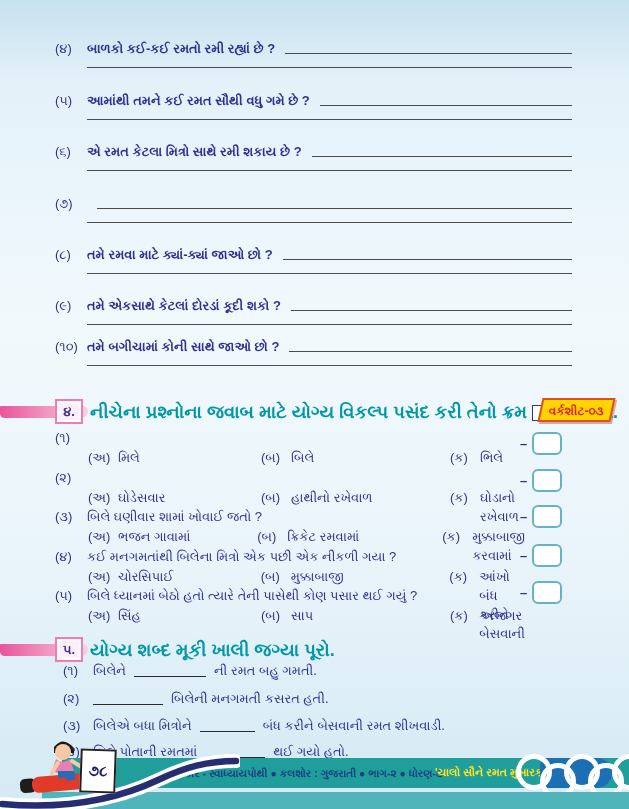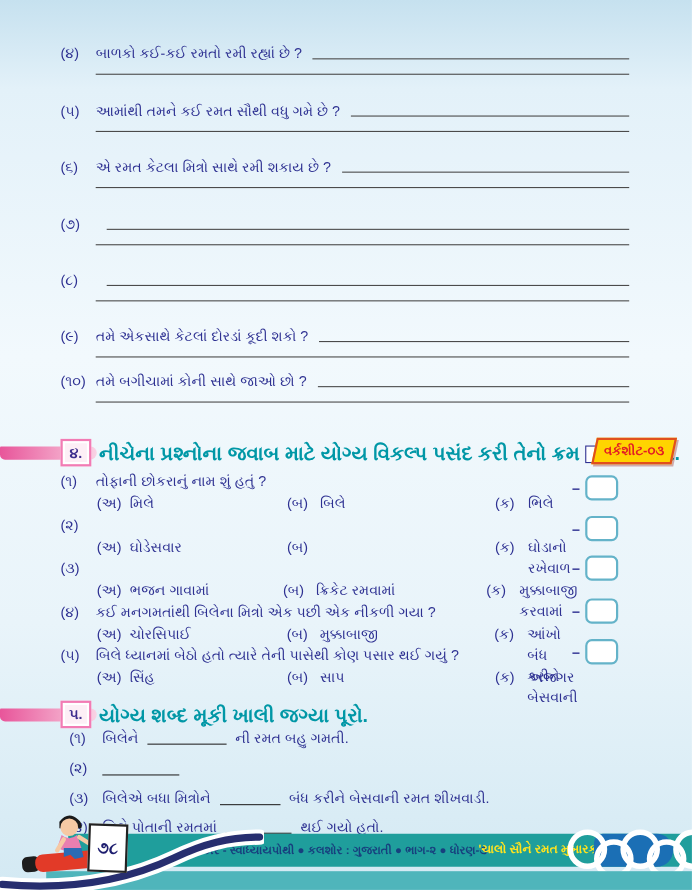--- a/index.html
+++ b/index.html
@@ -3,21 +3,21 @@
 <meta charset="utf-8">
 <style>
   html,body{margin:0;padding:0;}
   .page{position:relative;width:629px;height:809px;overflow:hidden;
     font-family:"Liberation Sans",sans-serif;
     background:linear-gradient(180deg,#c6e1ef 0%,#e3f1f9 10%,#f2f9fd 40%,#e9f4fa 70%,#d3e9f3 100%);}
   
   .oq{position:absolute;left:55px;width:517px;}
   .oq-row{display:flex;align-items:flex-end;color:#2e3192;font-size:13px;line-height:18px;}
   .oq-num{flex:0 0 32px;}
-  .oq-text{white-space:nowrap;}
+  .oq-text{white-space:nowrap;font-weight:bold;}
   .oq-fill{flex:1;border-bottom:1.4px solid #4b4b4b;margin-left:10px;margin-bottom:4px;}
   .oq-line2{margin-left:32px;border-bottom:1.4px solid #4b4b4b;height:0;margin-top:9px;}
   
   .sec-header{position:absolute;left:0;width:100%;height:26px;}
   .swoosh{position:absolute;left:0;top:7px;width:88px;height:12px;
     background:linear-gradient(90deg,#e8559a,#f4aacb 70%,#f9d3e5);border-radius:2px 12px 14px 10px;}
   .numbox{position:absolute;left:55px;top:0;width:24px;height:21px;background:#fdeff6;
     border:2px solid #f27bb4;box-shadow:inset 0 0 0 2px #fff;color:#3f2f8e;font-weight:bold;
     font-size:13px;text-align:center;line-height:21px;}
   .sec-title{position:absolute;left:90px;top:3px;color:#0097a6;font-weight:bold;font-size:18px;white-space:nowrap;}
@@ -88,20 +88,21 @@
   <div class="oq" style="top:195px">
     <div class="oq-row">
         <span class="oq-num">(૭)</span>
         <span class="oq-fill"></span>
       </div>
     <div class="oq-line2"></div>
   </div>
   <div class="oq" style="top:246px">
     <div class="oq-row">
         <span class="oq-num">(૮)</span>
+        <span class="oq-text">તમે રમવા માટે ક્યાં-ક્યાં જાઓ છો ?</span>
         <span class="oq-fill"></span>
       </div>
     <div class="oq-line2"></div>
   </div>
   <div class="oq" style="top:297px">
     <div class="oq-row">
         <span class="oq-num">(૯)</span>
         <span class="oq-text">તમે એકસાથે કેટલાં દોરડાં કૂદી શકો ?</span>
         <span class="oq-fill"></span>
       </div>
@@ -121,21 +122,20 @@
     <div class="numbox">૪.</div>
     <div class="sec-title">
       <span>નીચેના પ્રશ્નોના જવાબ માટે યોગ્ય વિકલ્પ પસંદ કરી તેનો ક્રમ</span><span class="inline-box"></span><span>માં લખો.</span>
     </div>
     <div class="badge"><span>વર્કશીટ-૦૩</span></div>
   </div>
 
   <div class="mcq" style="top:428px">
     <div class="mcq-q">
         <span class="num">(૧)</span>
-        <span>તોફાની છોકરાનું નામ શું હતું ?</span>
       </div>
     <div class="mcq-opts">
       <span class="opt opt-a">
           <span class="opt-label">(અ)</span>
           <span>મિલે</span>
         </span>
       <span class="opt opt-b">
           <span class="opt-label">(બ)</span>
           <span>બિલે</span>
         </span>
@@ -149,30 +149,32 @@
     <div class="mcq-q">
         <span class="num">(૨)</span>
       </div>
     <div class="mcq-opts">
       <span class="opt opt-a">
           <span class="opt-label">(અ)</span>
           <span>ઘોડેસવાર</span>
         </span>
       <span class="opt opt-b">
           <span class="opt-label">(બ)</span>
+          <span>હાથીનો રખેવાળ</span>
         </span>
       <span class="opt opt-c">
           <span class="opt-label">(ક)</span>
           <span>ઘોડાનો રખેવાળ</span>
         </span>
     </div>
   </div>
   <div class="mcq" style="top:507px">
     <div class="mcq-q">
         <span class="num">(૩)</span>
+        <span>બિલે ઘણીવાર શામાં ખોવાઈ જતો ?</span>
       </div>
     <div class="mcq-opts">
       <span class="opt opt-a">
           <span class="opt-label">(અ)</span>
           <span>ભજન ગાવામાં</span>
         </span>
       <span class="opt opt-b">
           <span class="opt-label">(બ)</span>
           <span>ક્રિકેટ રમવામાં</span>
         </span>
@@ -253,20 +255,21 @@
   <div class="fib" style="top:662px">
     <span class="num">(૧)</span>
       <span>બિલેને</span>
       <span class="blank bw72"></span>
       <span>ની રમત બહુ ગમતી.</span>
   </div>
   <div class="fib" style="top:690px">
     <span class="num">(૨)</span>
       <span></span>
       <span class="blank bw70" style="margin-left:0"></span>
+      <span>બિલેની મનગમતી કસરત હતી.</span>
   </div>
   <div class="fib" style="top:717px">
     <span class="num">(૩)</span>
       <span>બિલેએ બધા મિત્રોને</span>
       <span class="blank bw55"></span>
       <span>બંધ કરીને બેસવાની રમત શીખવાડી.</span>
   </div>
   <div class="fib" style="top:743px">
     <span class="num">(૪)</span>
       <span>બિલે પોતાની રમતમાં</span>

